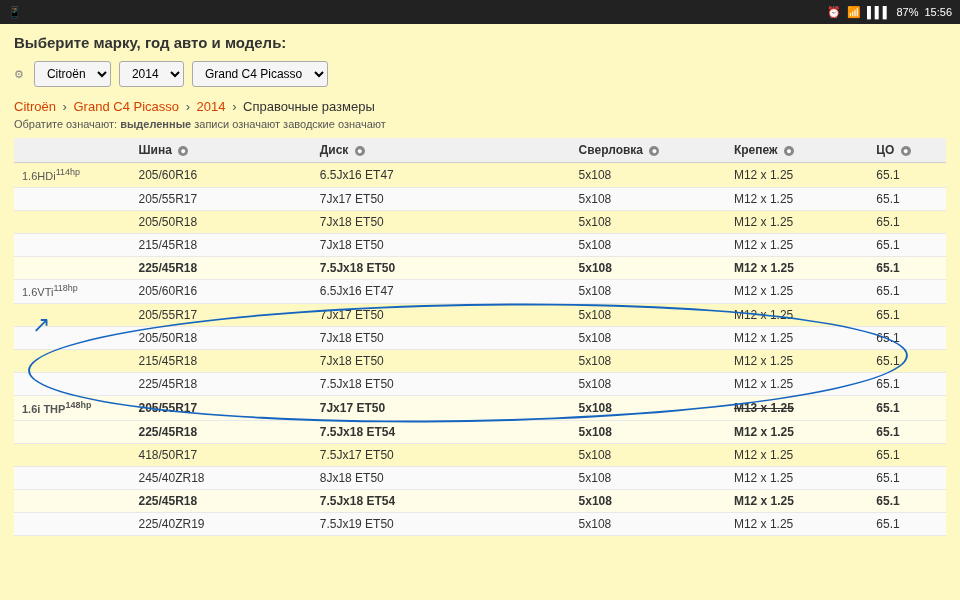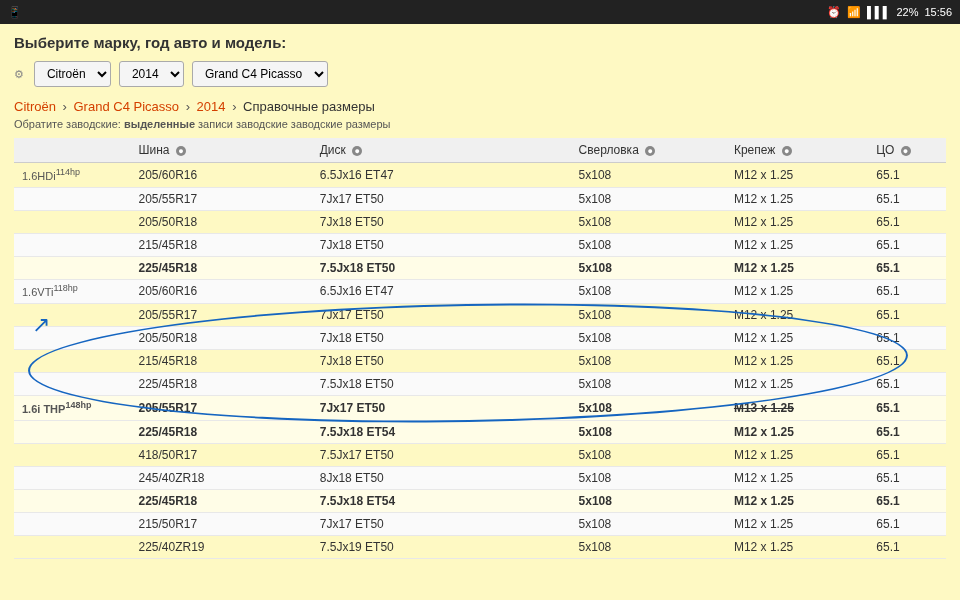--- a/index.html
+++ b/index.html
@@ -90,21 +90,21 @@
       border-collapse: collapse;
       font-size: 12px;
     }
     .data-table thead tr {
       background: #f0f0f0;
       border-bottom: 1px solid #ccc;
     }
     .data-table thead th {
       text-align: left;
       padding: 5px 8px;
-      font-weight: normal;
+      font-weight: bold;
       color: #333;
       white-space: nowrap;
     }
     .data-table thead th .sort-icon {
       display: inline-block;
       width: 10px;
       height: 10px;
       background: #888;
       border-radius: 50%;
       margin-left: 3px;
@@ -200,21 +200,21 @@
 <body>
 
 <div class="status-bar">
   <div class="status-left">
     <span>📱</span>
   </div>
   <div class="status-right">
     <span>⏰</span>
     <span>📶</span>
     <span>▌▌▌</span>
-    <span>22%</span>
+    <span>87%</span>
     <span>15:56</span>
   </div>
 </div>
 
 <div class="right-sidebar">
   <div class="sidebar-icon">f</div>
   <div class="sidebar-icon" style="background:#555;">B</div>
   <div class="sidebar-icon green">g+</div>
   <div class="sidebar-icon gray">🖨</div>
 </div>
@@ -240,23 +240,23 @@
     <span class="breadcrumb-link">Citroën</span>
     <span class="breadcrumb-sep"> › </span>
     <span class="breadcrumb-link">Grand C4 Picasso</span>
     <span class="breadcrumb-sep"> › </span>
     <span class="breadcrumb-link">2014</span>
     <span class="breadcrumb-sep"> › </span>
     <span>Справочные размеры</span>
   </div>
 
   <div class="notice">
-    <span>Обратите заводские: </span>
+    <span>Обратите означают: </span>
     <strong>выделенные</strong>
-    <span> записи заводские заводские размеры</span>
+    <span> записи означают заводские означают</span>
   </div>
 
   <table class="data-table">
     <thead>
       <tr>
         <th class="col-engine"></th>
         <th class="col-tire">
           Шина <span class="sort-icon">●</span>
         </th>
         <th class="col-disk">
@@ -389,28 +389,20 @@
         <tr class="highlighted bold-row">
           <td></td>
           <td>225/45R18</td>
           <td>7.5Jx18 ET54</td>
           <td>5x108</td>
           <td>M12 x 1.25</td>
           <td>65.1</td>
         </tr>
         <tr>
           <td></td>
-          <td>215/50R17</td>
-          <td>7Jx17 ET50</td>
-          <td>5x108</td>
-          <td>M12 x 1.25</td>
-          <td>65.1</td>
-        </tr>
-        <tr>
-          <td></td>
           <td>225/40ZR19</td>
           <td>7.5Jx19 ET50</td>
           <td>5x108</td>
           <td>M12 x 1.25</td>
           <td>65.1</td>
         </tr>
       </tbody>
   </table>
 
   <div class="blue-oval" style="left: 28px; top: 280px; width: 880px; height: 118px; transform: rotate(-1deg);"></div>

